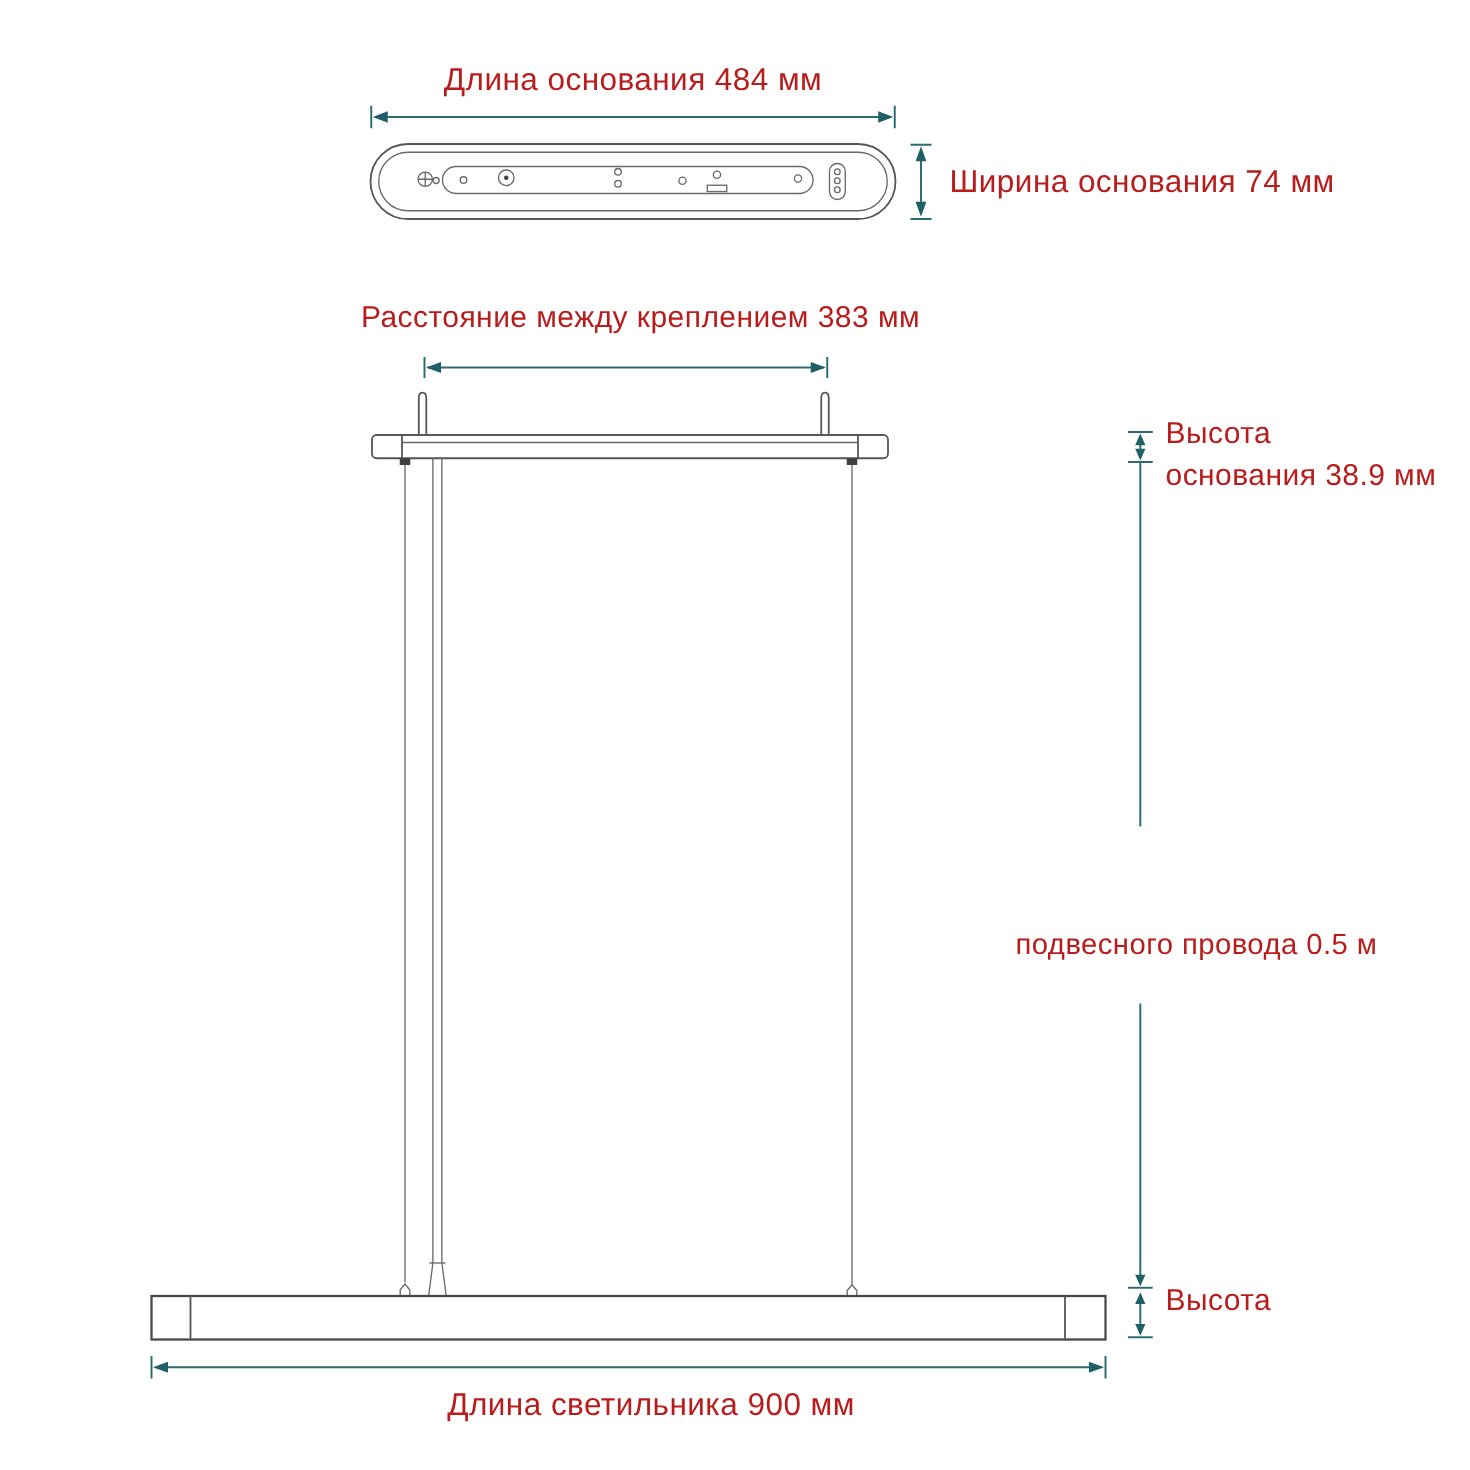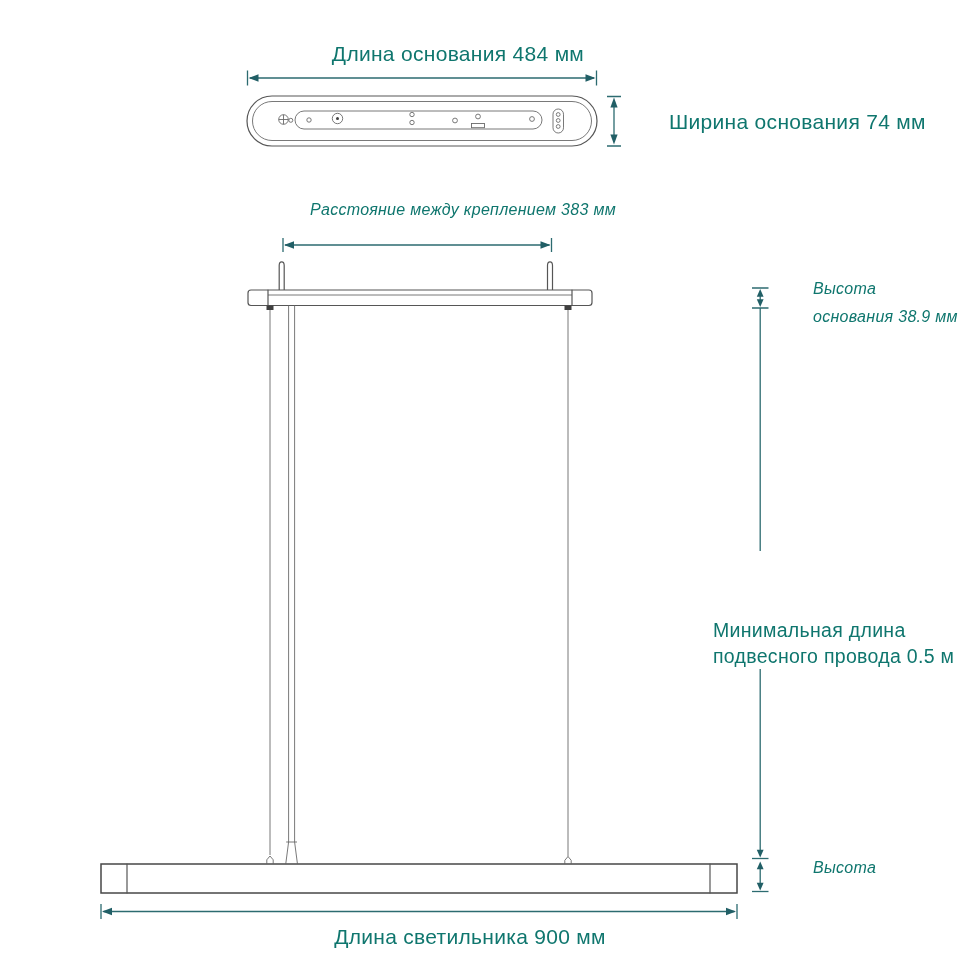--- a/index.html
+++ b/index.html
@@ -1,24 +1,24 @@
 <!DOCTYPE html>
 <html><head>
 <meta charset="utf-8">
 <style>
   html,body{margin:0;padding:0;background:#ffffff;}
   .stage{position:relative;width:980px;height:980px;background:#ffffff;
          font-family:"Liberation Sans", sans-serif;overflow:hidden;}
   .stage svg{position:absolute;left:0;top:0;}
-  .lbl{position:absolute;color:#0f766e;letter-spacing:0.3px;white-space:nowrap;
-       font-weight:400;margin-left:36px;}
+  .lbl{position:absolute;color:#b91c1c;letter-spacing:0.3px;white-space:nowrap;
+       font-weight:400;}
   .lbl div{white-space:nowrap;}
   .t-center{text-align:center;}
   .fs21{font-size:21px;}
-  .fs20{font-size:16px;font-style:italic;}
+  .fs20{font-size:20px;}
   .lh28{line-height:28px;}
   .lh26{line-height:25.5px;font-size:19.5px;}
   .lh27{line-height:27px;}
   
   .ln{stroke:#565656;stroke-width:1.2;fill:none;stroke-linecap:round;}
   .lnw{stroke:#565656;stroke-width:1.2;fill:#ffffff;}
   .lnthick{stroke:#474747;stroke-width:1.5;fill:#ffffff;}
   .thin{stroke:#6a6a6a;stroke-width:0.9;fill:none;}
   .darkfill{fill:#3f3f3f;stroke:none;}
   .dim{stroke:#2c6b70;stroke-width:1.3;fill:none;stroke-linecap:butt;}
@@ -151,21 +151,20 @@
 
   <div class="lbl t-center fs20" style="left:227px;top:201px;width:400px;">Расстояние между креплением 383 мм</div>
 
   <div class="lbl fs20 lh28" style="left:777px;top:275px;">
     <div>Высота</div>
     <div>основания 38.9 мм</div>
   </div>
 
 
   <div class="lbl lh26" style="left:677px;top:618px;">
-    <div>Минимальная длина</div>
     <div>подвесного провода 0.5 м</div>
   </div>
 
   <div class="lbl fs20 lh27" style="left:777px;top:854px;">
     <div>Высота</div>
   </div>
 
   <div class="lbl t-center fs21" style="left:116px;top:925px;width:636px;">Длина светильника 900 мм</div>
 
 </div>

